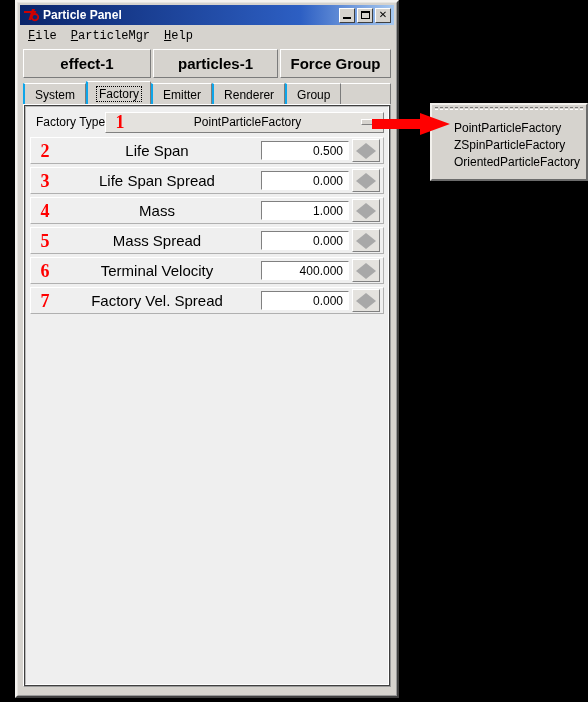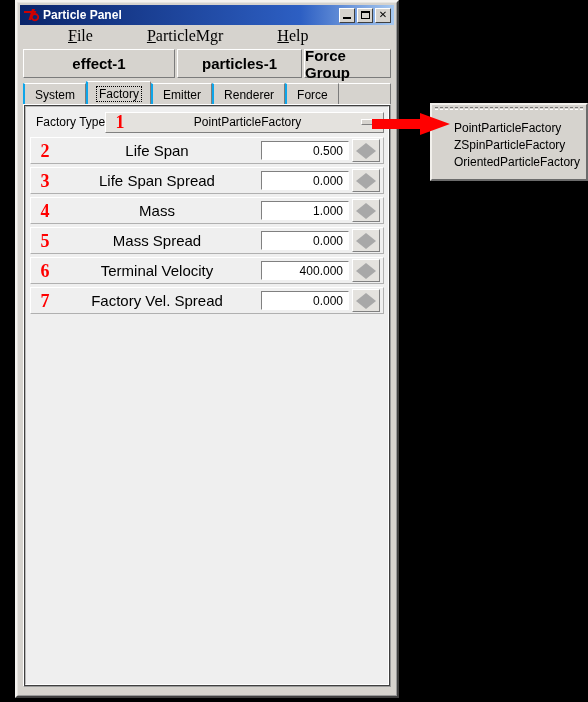--- a/index.html
+++ b/index.html
@@ -63,40 +63,40 @@
   .tbtn .maxglyph{
     position:absolute;left:3px;top:2px;width:9px;height:8px;
     border:1px solid #000;border-top-width:2px;box-sizing:border-box;
   }
   
   #menubar{
     position:absolute;left:3px;top:24px;right:3px;height:18px;
     display:flex;align-items:center;background:#d6d3ce;
   }
   .menu-item{
-    padding:1px 7px;font-size:16px;color:#000;
-    font-family:Liberation Serif, serif;cursor:default;margin-left:40px;
+    padding:1px 7px;font-size:12px;color:#000;
+    font-family:Liberation Mono, monospace;cursor:default;
   }
   .menu-item u{text-decoration:underline;}
   
   #headerbtns{
     position:absolute;left:5px;top:46px;right:5px;height:29px;
     display:flex;
   }
   .hbtn{
     background:#d6d3ce;
     border-top:1px solid #ffffff;border-left:1px solid #ffffff;
     border-right:1px solid #7b7b7b;border-bottom:1px solid #7b7b7b;
     display:flex;align-items:center;justify-content:center;
     font-weight:bold;font-size:15px;color:#000;
     font-family:"Liberation Sans", sans-serif;
     box-sizing:border-box;margin-right:2px;
   }
   .hbtn:last-child{margin-right:0;}
-  #hbtn0{width:152px;}
+  #hbtn0{width:128px;}
   #hbtn1{width:125px;}
   #hbtn2{flex:1;}
   
   #tabstrip{
     position:absolute;left:5px;top:78px;right:5px;height:24px;
     display:flex;align-items:flex-end;
     background:#d6d3ce;
   }
   .tab{
     height:22px;background:#d6d3ce;
@@ -286,21 +286,21 @@
     <div class="tab sel">
           <span class="tab-lbl">Factory</span>
         </div>
     <div class="tab">
           <span class="tab-lbl">Emitter</span>
         </div>
     <div class="tab">
           <span class="tab-lbl">Renderer</span>
         </div>
     <div class="tab">
-          <span class="tab-lbl">Force</span>
+          <span class="tab-lbl">Group</span>
         </div>
     <div id="tab-spacer"></div>
   </div>
 
   <div id="panel">
    <div id="panel-inner">
 
     <div id="opt-row">
       <div id="opt-label">Factory Type</div>
       <div id="opt-button">

